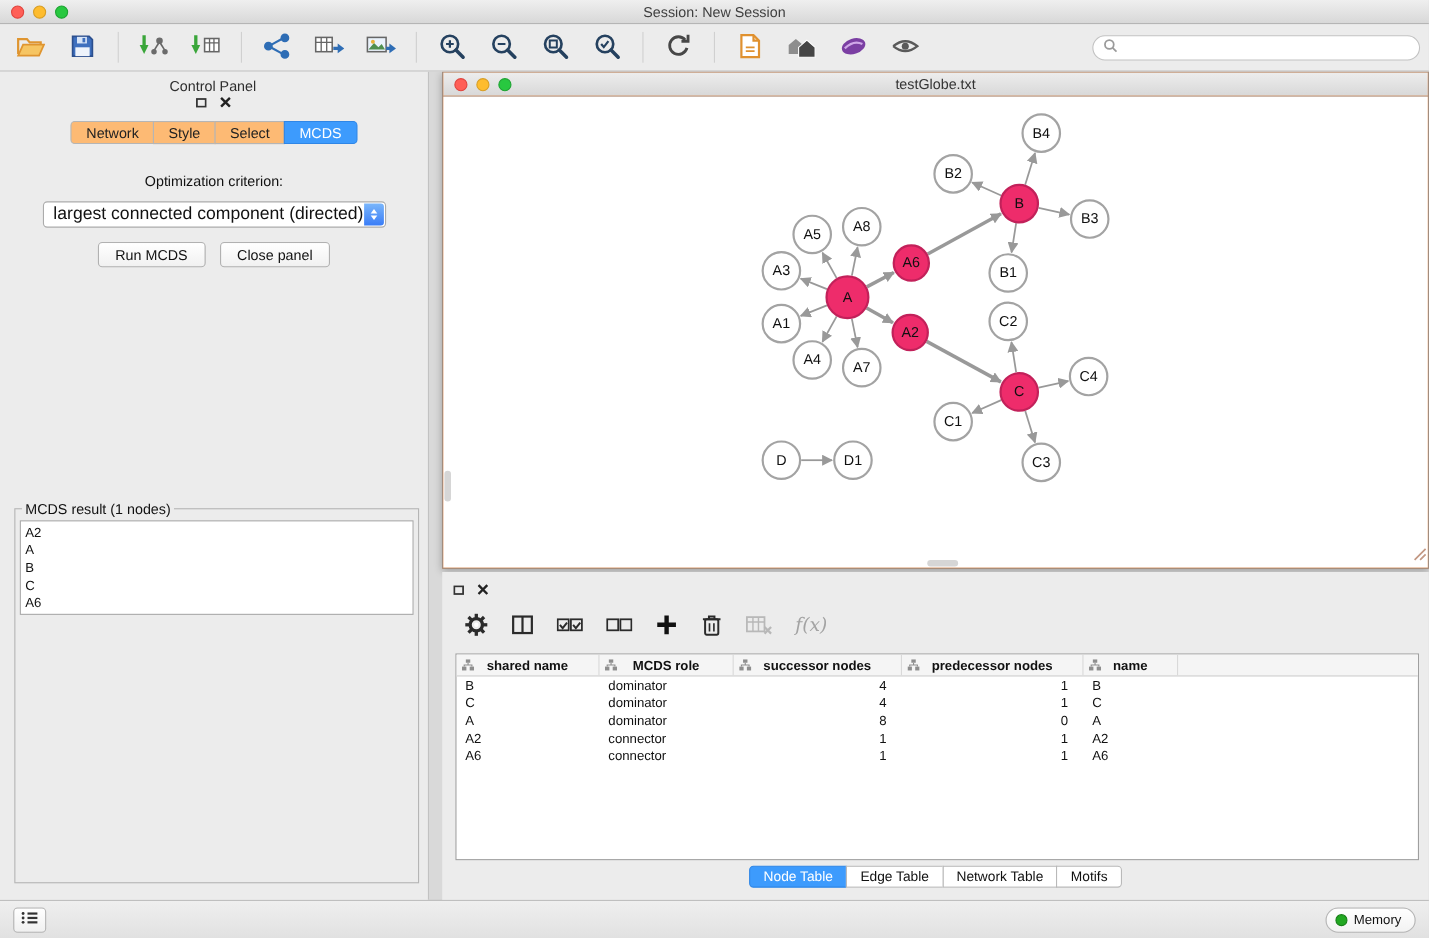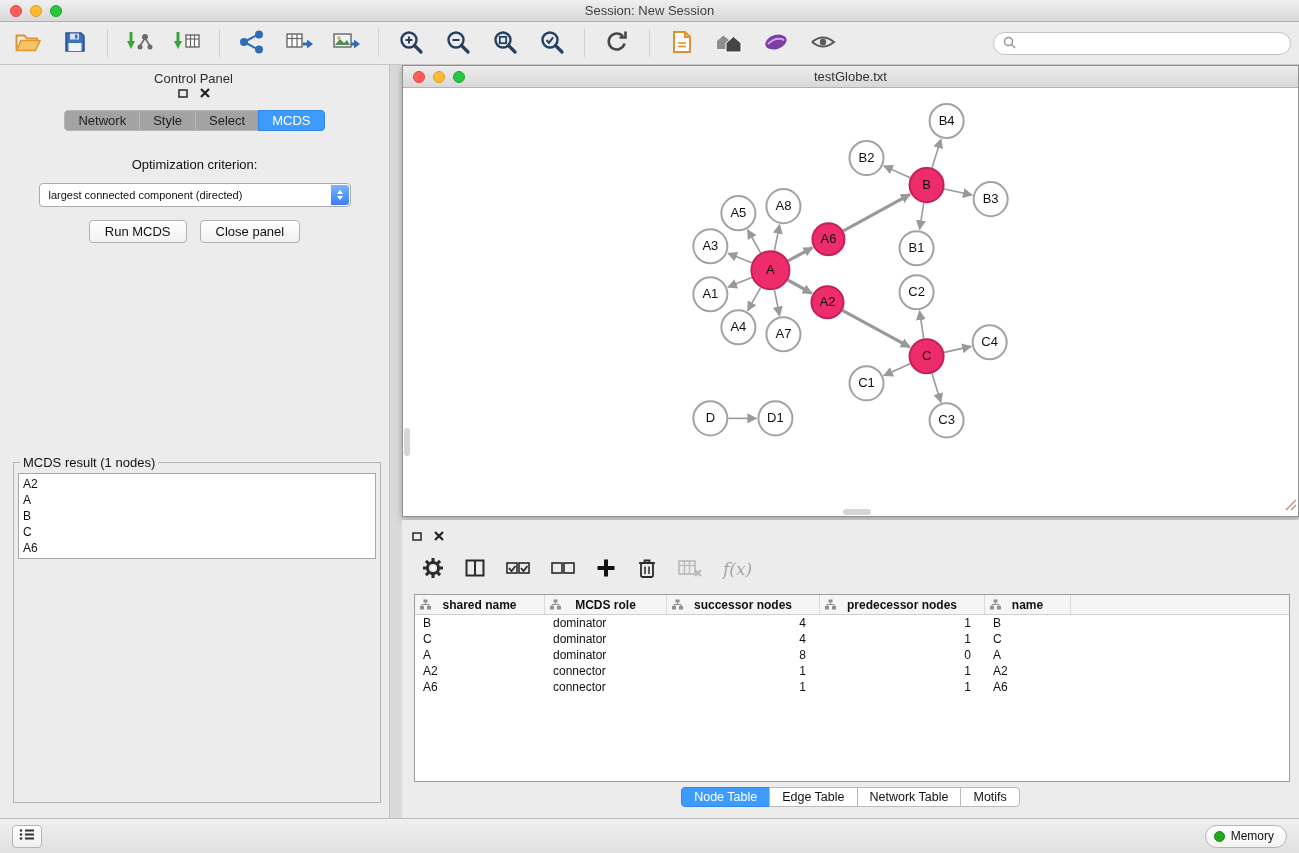--- a/index.html
+++ b/index.html
@@ -27,28 +27,28 @@
   
   .main { height:753px; display:flex; background:#d9d9d9; }
 
   
   .control-panel { width:390px; background:#ececec; border-right:1px solid #c2c2c2;
                    display:flex; flex-direction:column; }
   .panel-header { display:flex; align-items:center; padding:6px 12px 2px 10px; font-size:13px; color:#2e2e2e;flex-direction:column; }
   .panel-header .ph-title { flex:1; }
   .ph-icons { display:flex; gap:12px; align-items:center; }
   .seg-tabs { display:flex; justify-content:center; margin-top:7px; }
-  .seg { font-size:13px; font-family:inherit; padding:2px 13px; background:#a3a3a3; border:1px solid #b5b5b5;
+  .seg { font-size:13px; font-family:inherit; padding:2px 13px; background:#fdba74; border:1px solid #b5b5b5;
          margin-left:-1px; color:#222; cursor:default; }
   .seg:first-child { border-radius:4px 0 0 4px; margin-left:0; }
   .seg:last-child { border-radius:0 4px 4px 0; }
   .seg.active { background:#3d9bfd; border-color:#2f86e6; color:#fff; }
   .opt-label { text-align:center; font-size:13px; margin-top:26px; color:#111; }
   .combo { width:312px; height:24px; margin:11px auto 0; background:#fff; border:1px solid #ababab; border-radius:4px;
-           position:relative; display:flex; align-items:center; padding:0 26px 0 9px; font-size:11px; white-space:nowrap; }
+           position:relative; display:flex; align-items:center; padding:0 26px 0 9px; font-size:16px; white-space:nowrap; }
   .combo-stepper { position:absolute; right:1px; top:1px; bottom:1px; width:18px; border-radius:0 3px 3px 0;
                    background:linear-gradient(#7ab6fb,#3a7df7); display:flex; flex-direction:column;
                    align-items:center; justify-content:center; gap:2px; }
   .arr-up { width:0; height:0; border-left:3.5px solid transparent; border-right:3.5px solid transparent; border-bottom:4.5px solid #fff; }
   .arr-down { width:0; height:0; border-left:3.5px solid transparent; border-right:3.5px solid transparent; border-top:4.5px solid #fff; }
   .btn-row { display:flex; justify-content:center; gap:13px; margin-top:13px; }
   .btn-row button { font-size:13px; font-family:inherit; padding:3px 15px; background:linear-gradient(#ffffff,#f1f1f1);
                     border:1px solid #b1b1b1; border-radius:4px; color:#111; }
   .cp-spacer { flex:1; }
   .result-box { margin:0 8px 15px 13px; height:348px; border:1px solid #b5b5b5; padding:3px 4px 5px;

